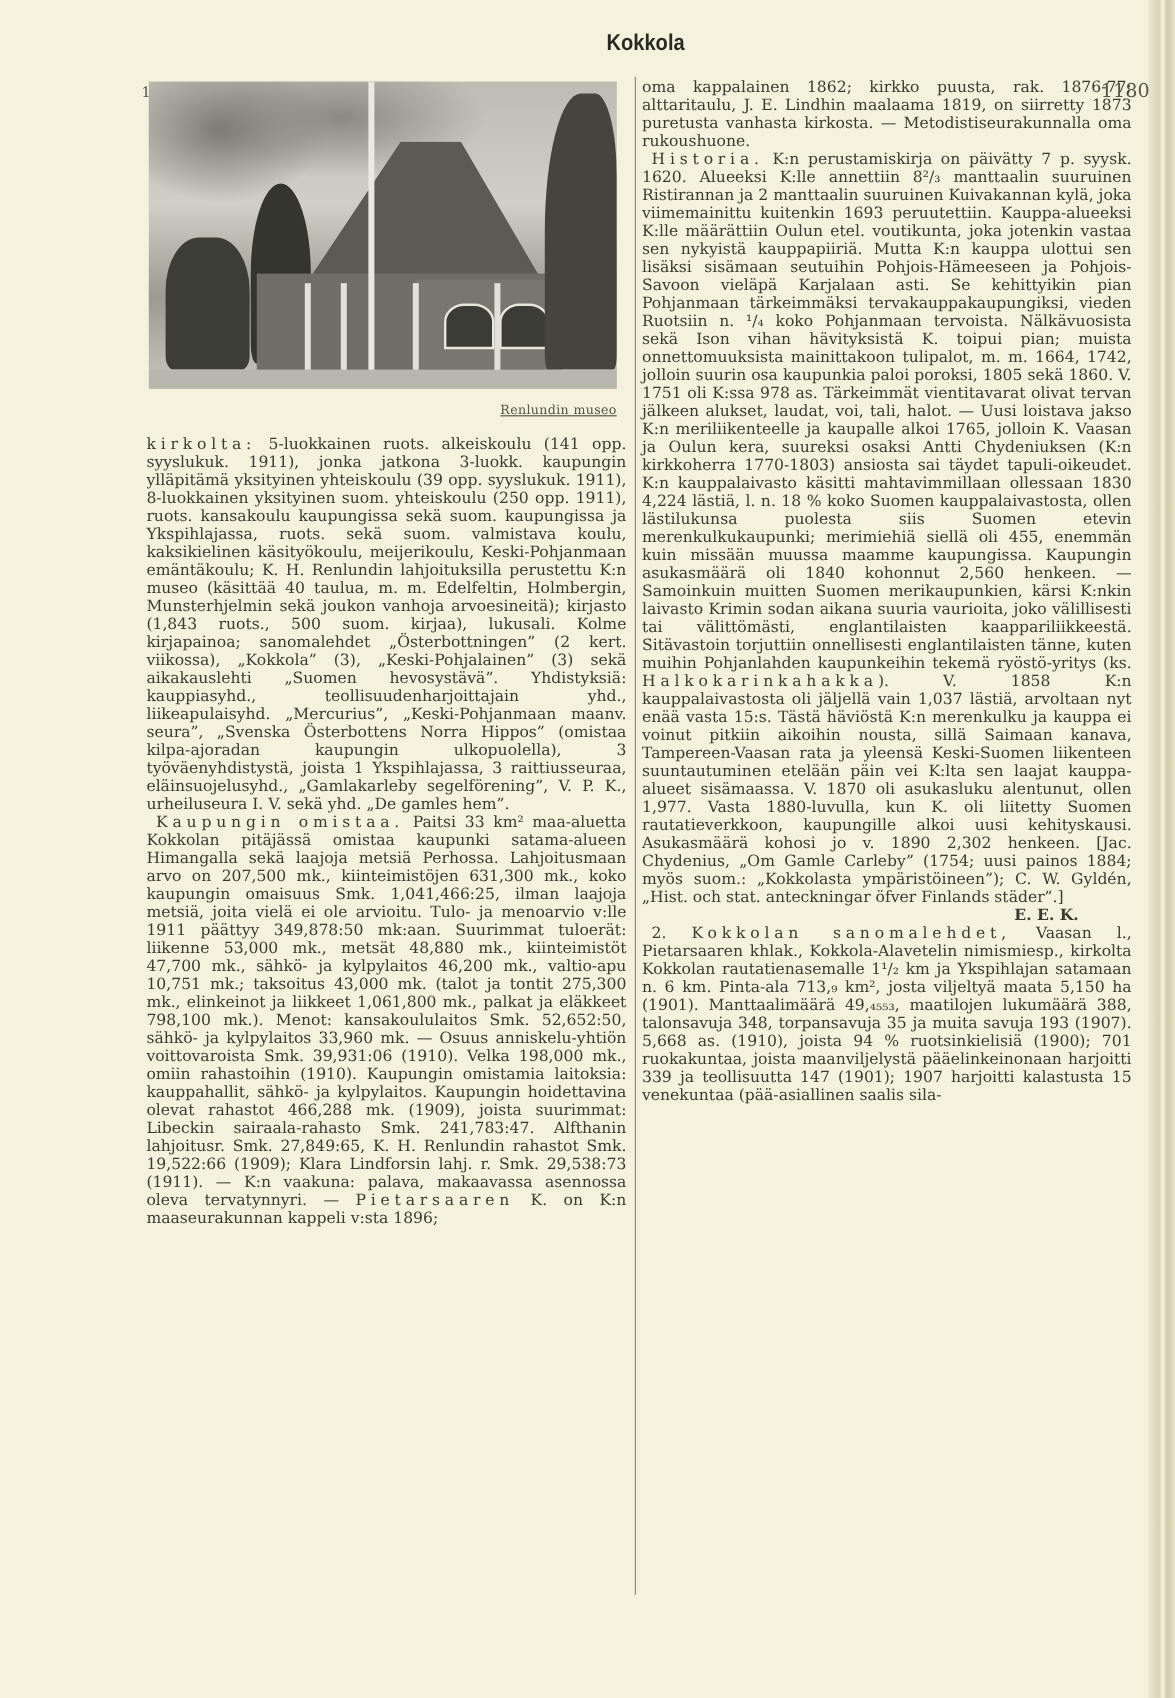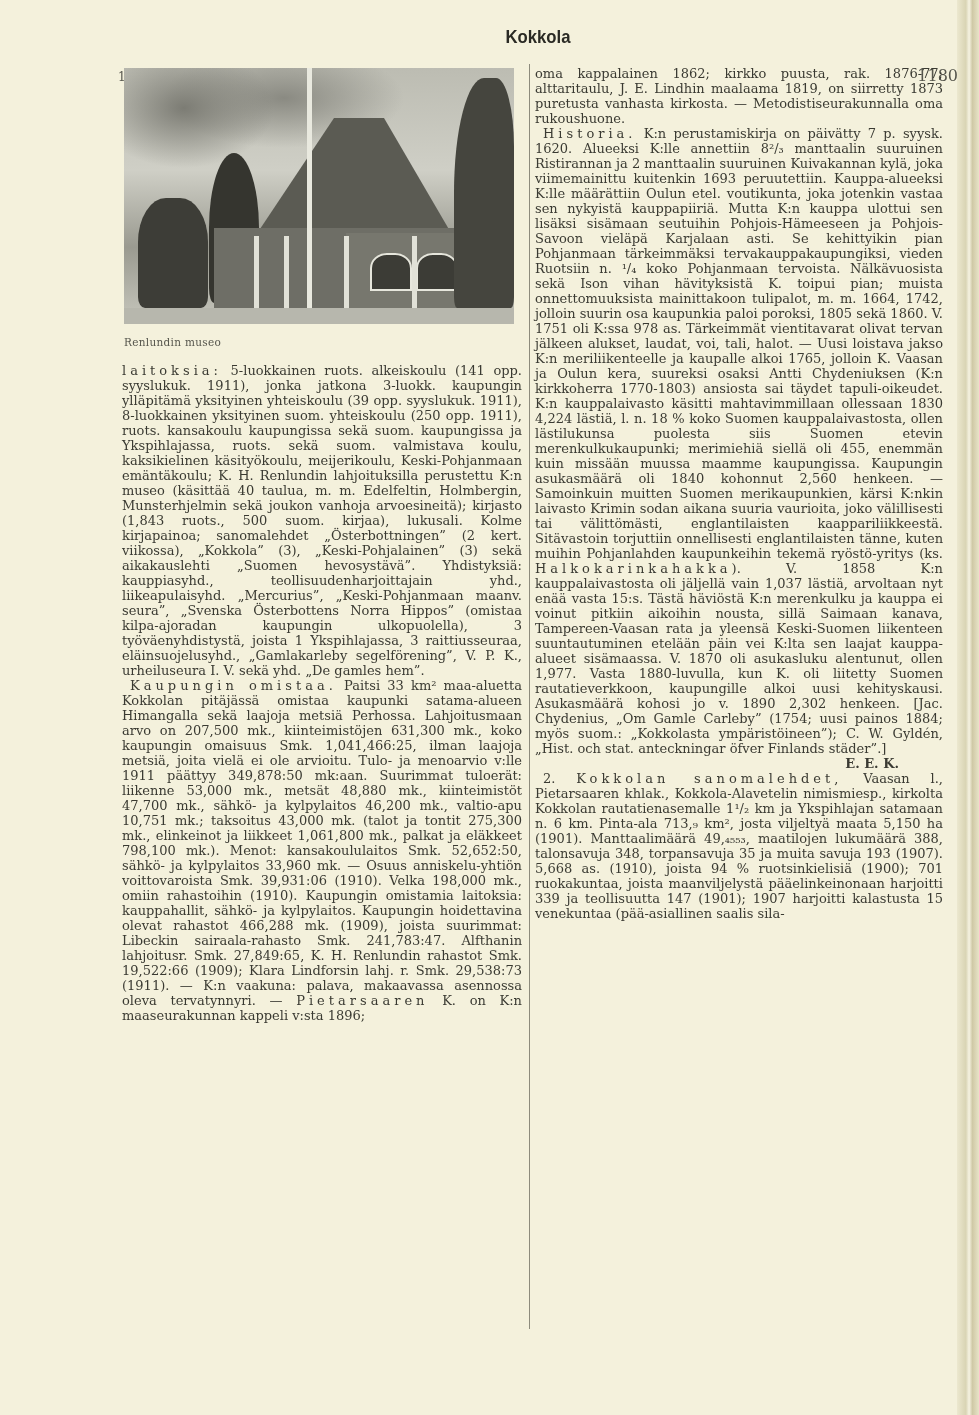--- a/index.html
+++ b/index.html
@@ -41,22 +41,22 @@
     .photo .roof { position: absolute; left: 130px; top: 50px; width: 200px; height: 120px;
       background: #5b5b53; clip-path: polygon(40% 0, 65% 0, 100% 100%, 0 100%); }
     .photo .wall { position: absolute; left: 90px; top: 160px; width: 260px; height: 82px; background: #6e6e66; }
     .photo .wall-front { position: absolute; left: 222px; top: 165px; width: 125px; height: 75px; background: #77776e; }
     .photo .arch { position: absolute; top: 185px; width: 38px; height: 34px; border: 2px solid #e6e6dc; background: #3c3c36; border-radius: 40% 40% 0 0; }
     .photo .arch.a1 { left: 246px; } .photo .arch.a2 { left: 292px; }
     .photo .pole { position: absolute; left: 183px; top: 0; width: 5px; height: 246px; background: #e9e9df; }
     .photo .column { position: absolute; top: 168px; width: 5px; height: 78px; background: #e1e1d7; }
     .photo .ground { position: absolute; left: 0; bottom: 0; width: 100%; height: 16px; background: #b7b7ad; }
     .caption {
-      position: absolute; left: 124px; top: 336px; width: 390px; text-align: left;
-      font-size: 10.5px; letter-spacing: 0.3px; color: #55554c;
+      position: absolute; left: 124px; top: 336px; width: 390px; text-align: right;
+      font-size: 10.5px; letter-spacing: 0.3px; color: #55554c; text-decoration: underline;
     }
     .col {
       position: absolute; font-size: 13px; line-height: 15px; text-align: justify;
     }
     .col-left { left: 122px; top: 363px; width: 400px; }
     .col-right { left: 535px; top: 66px; width: 408px; }
     .col p { margin: 0; }
     .col p.indent { text-indent: 8px; }
     .spaced { letter-spacing: 4px; margin-top: 12px; }
     .sig { font-weight: bold; float: right; padding-right: 44px; }
@@ -88,21 +88,21 @@
   <div class="column" style="left:288px"></div>
   <div class="column" style="left:345px"></div>
   <div class="pole"></div>
   <div class="tree-right"></div>
   <div class="ground"></div>
 </div>
 <div class="caption">Renlundin museo</div>
 
 <div class="col col-left">
   <p>
-    <span class="spaced">laitoksia:</span>
+    <span class="spaced">kirkolta:</span>
     <span>5-luokkainen ruots. alkeiskoulu (141 opp. syyslukuk. 1911), jonka jatkona 3-luokk. kaupungin ylläpitämä yksityinen yhteiskoulu (39 opp. syyslukuk. 1911), 8-luokkainen yksityinen suom. yhteiskoulu (250 opp. 1911), ruots. kansakoulu kaupungissa sekä suom. kaupungissa ja Ykspihlajassa, ruots. sekä suom. valmistava koulu, kaksikielinen käsityökoulu, meijerikoulu, Keski-Pohjanmaan emäntäkoulu; K. H. Renlundin lahjoituksilla perustettu K:n museo (käsittää 40 taulua, m. m. Edelfeltin, Holmbergin, Munsterhjelmin sekä joukon vanhoja arvoesineitä); kirjasto (1,843 ruots., 500 suom. kirjaa), lukusali. Kolme kirjapainoa; sanomalehdet „Österbottningen” (2 kert. viikossa), „Kokkola” (3), „Keski-Pohjalainen” (3) sekä aikakauslehti „Suomen hevosystävä”. Yhdistyksiä: kauppiasyhd., teollisuudenharjoittajain yhd., liikeapulaisyhd. „Mercurius”, „Keski-Pohjanmaan maanv. seura”, „Svenska Österbottens Norra Hippos” (omistaa kilpa-ajoradan kaupungin ulkopuolella), 3 työväenyhdistystä, joista 1 Ykspihlajassa, 3 raittiusseuraa, eläinsuojelusyhd., „Gamlakarleby segelförening”, V. P. K., urheiluseura I. V. sekä yhd. „De gamles hem”.</span>
   </p>
   <p class="indent">
     <span class="spaced">Kaupungin omistaa.</span>
     <span>Paitsi 33 km² maa-aluetta Kokkolan pitäjässä omistaa kaupunki satama-alueen Himangalla sekä laajoja metsiä Perhossa. Lahjoitusmaan arvo on 207,500 mk., kiinteimistöjen 631,300 mk., koko kaupungin omaisuus Smk. 1,041,466:25, ilman laajoja metsiä, joita vielä ei ole arvioitu. Tulo- ja menoarvio v:lle 1911 päättyy 349,878:50 mk:aan. Suurimmat tuloerät: liikenne 53,000 mk., metsät 48,880 mk., kiinteimistöt 47,700 mk., sähkö- ja kylpylaitos 46,200 mk., valtio-apu 10,751 mk.; taksoitus 43,000 mk. (talot ja tontit 275,300 mk., elinkeinot ja liikkeet 1,061,800 mk., palkat ja eläkkeet 798,100 mk.). Menot: kansakoululaitos Smk. 52,652:50, sähkö- ja kylpylaitos 33,960 mk. — Osuus anniskelu-yhtiön voittovaroista Smk. 39,931:06 (1910). Velka 198,000 mk., omiin rahastoihin (1910). Kaupungin omistamia laitoksia: kauppahallit, sähkö- ja kylpylaitos. Kaupungin hoidettavina olevat rahastot 466,288 mk. (1909), joista suurimmat: Libeckin sairaala-rahasto Smk. 241,783:47. Alfthanin lahjoitusr. Smk. 27,849:65, K. H. Renlundin rahastot Smk. 19,522:66 (1909); Klara Lindforsin lahj. r. Smk. 29,538:73 (1911). — K:n vaakuna: palava, makaavassa asennossa oleva tervatynnyri. —</span>
     <span class="spaced">Pietarsaaren</span>
     <span>K. on K:n maaseurakunnan kappeli v:sta 1896;</span>
   </p>
 </div>
 

